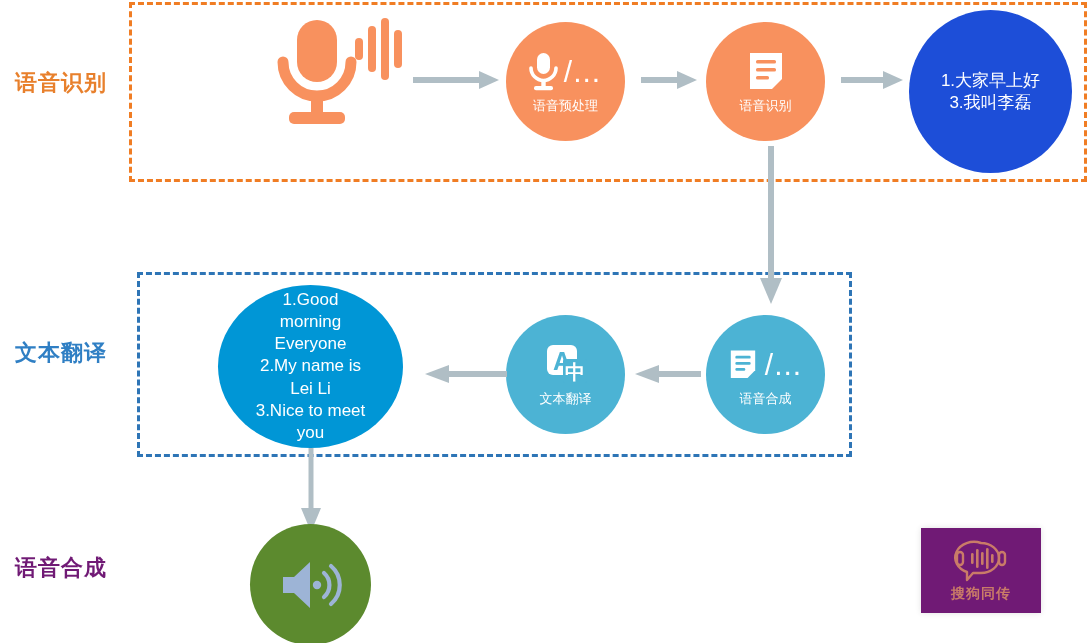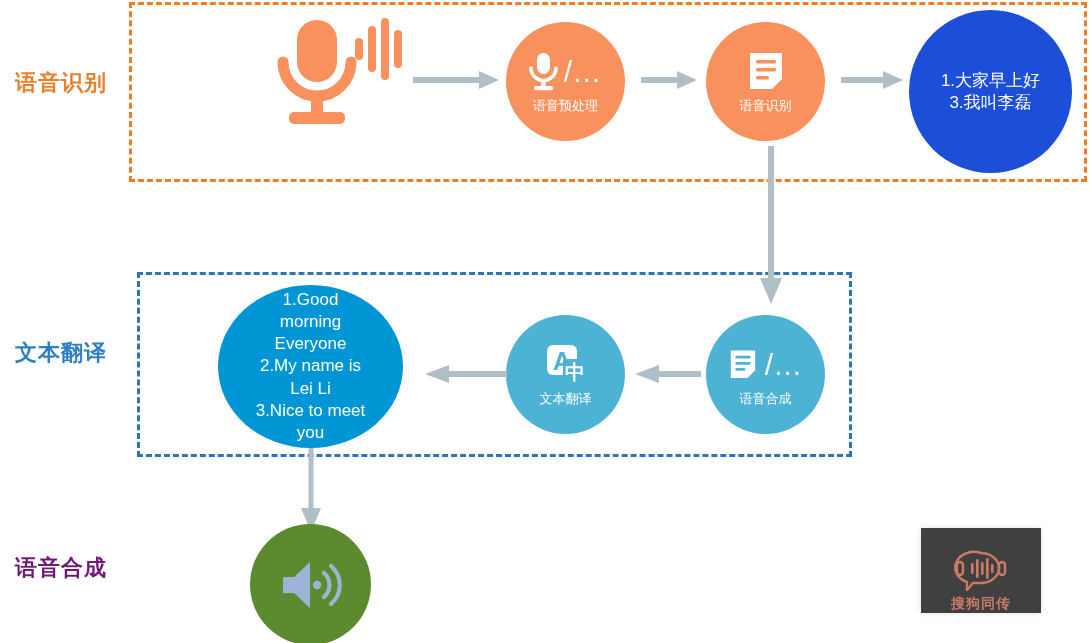--- a/index.html
+++ b/index.html
@@ -71,23 +71,23 @@
   }
   .icon-row{display:flex;align-items:center;justify-content:center;height:44px;}
 
   
   .arrow{position:absolute;}
   svg{display:block;overflow:visible;}
 
   
   #logo{
     position:absolute;left:920px;top:528px;width:120px;height:85px;
-    background:#404040;
+    background:#701a75;
     box-shadow:0 0 6px rgba(0,0,0,0.12);
-    display:flex;flex-direction:column;align-items:center;justify-content:flex-end;
+    display:flex;flex-direction:column;align-items:center;justify-content:center;
   }
   #logo .logo-text{
     font-size:14px;color:#c97b68;margin-top:2px;letter-spacing:1px;font-weight:bold;
   }
 </style>
 </head>
 <body>
 
 <div id="stage">
 

